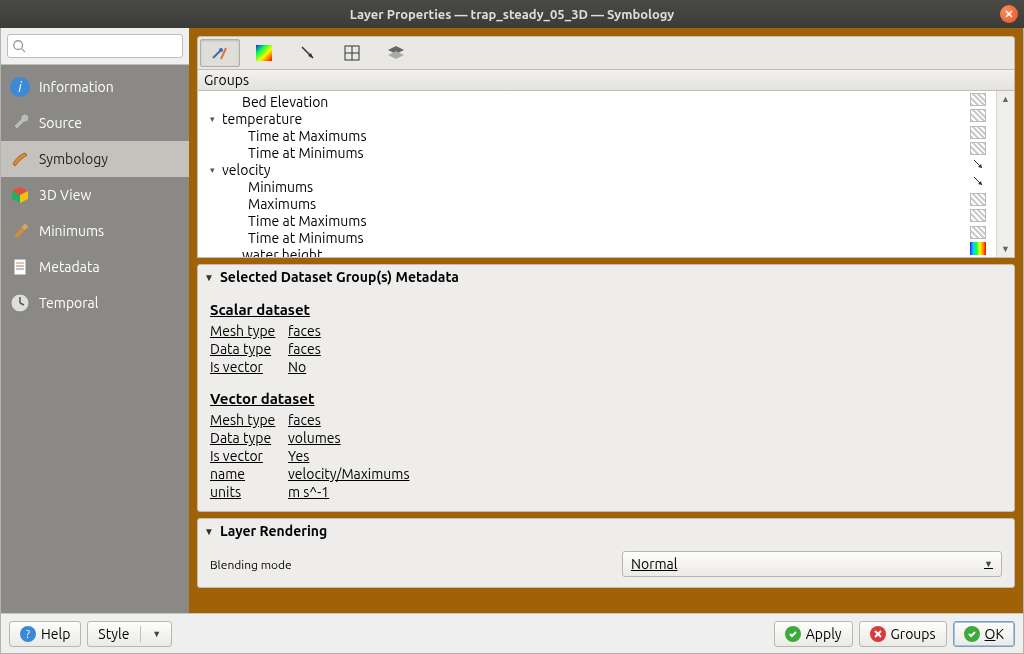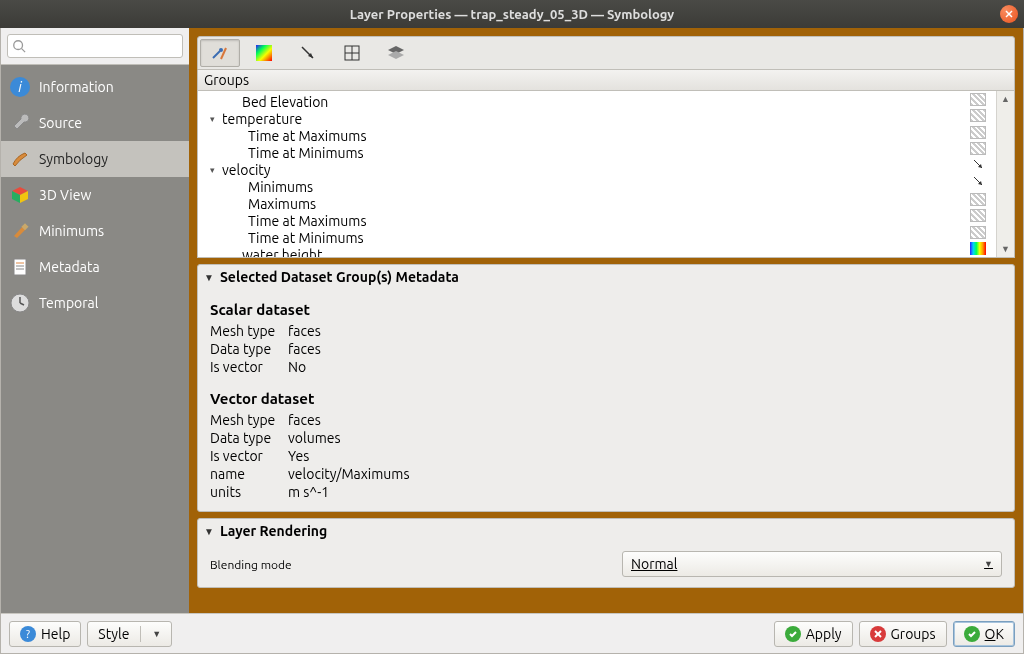--- a/index.html
+++ b/index.html
@@ -211,21 +211,21 @@
 .section-head {
   display: flex;
   align-items: center;
   gap: 6px;
   padding: 4px 6px;
   font-weight: bold;
   font-size: 14px;
   cursor: pointer;
 }
 .section-head .caret { font-size: 10px; color: #333; }
-.section-body { padding: 6px 12px 10px 12px; }
+.section-body { padding: 6px 12px 10px 12px; text-decoration: underline; }
 
 .ds-title { font-weight: bold; font-size: 15px; margin: 6px 0 4px 0; }
 .kv { display: flex; font-size: 14px; line-height: 18px; }
 .kv .k { width: 78px; }
 .kv .v { }
 
 .blend-row {
   display: flex;
   align-items: center;
   padding: 8px 12px 10px 12px;

